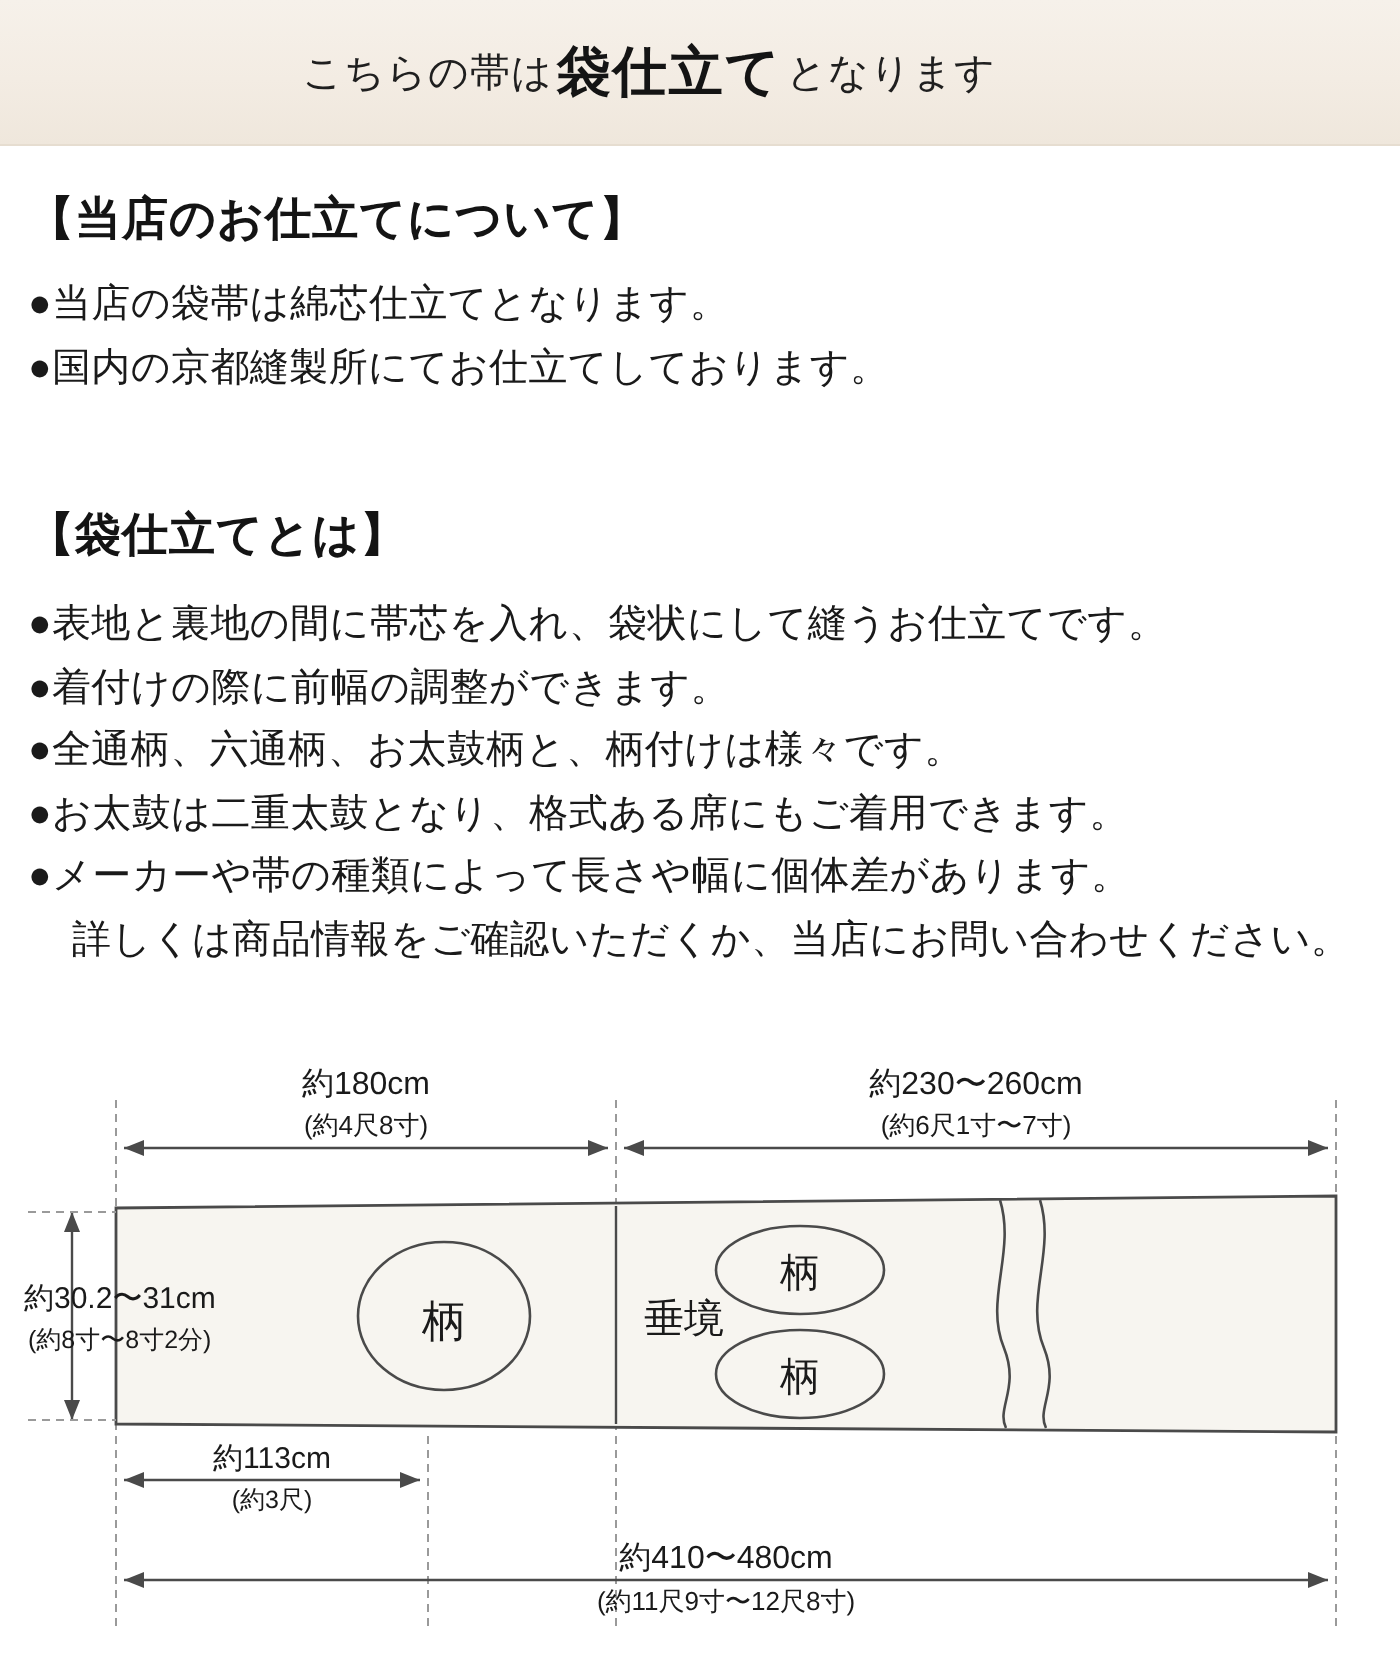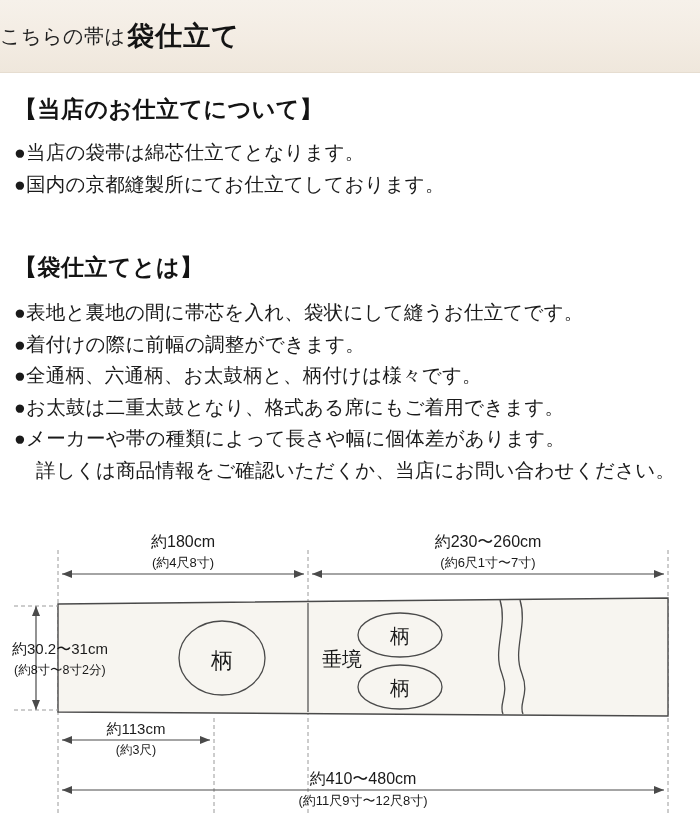--- a/index.html
+++ b/index.html
@@ -27,20 +27,21 @@
     border-bottom: 1px solid #e6ddd0;
   }
   .header-inner {
     position: absolute;
     left: 0;
     top: 0;
     width: 649px;
     height: 72px;
     display: flex;
     align-items: center;
+    justify-content: center;
     white-space: nowrap;
   }
   .header-small {
     font-size: 20px;
     letter-spacing: 0.5px;
     color: #1f1f1f;
   }
   .header-strong {
     font-size: 27px;
     font-weight: bold;
@@ -105,20 +106,21 @@
     fill: #1a1a1a;
   }
 </style>
 </head>
 <body>
 
 <div class="header-band">
   <div class="header-inner">
     <span class="header-small">こちらの帯は</span>
     <span class="header-strong">袋仕立て</span>
+    <span class="header-small">となります</span>
   </div>
 </div>
 
 <div class="content">
 
   <div class="section" id="sec1">
     <div class="sec-title">【当店のお仕立てについて】</div>
     <div class="bullet-line">●当店の袋帯は綿芯仕立てとなります。</div>
     <div class="bullet-line">●国内の京都縫製所にてお仕立てしております。</div>
   </div>

